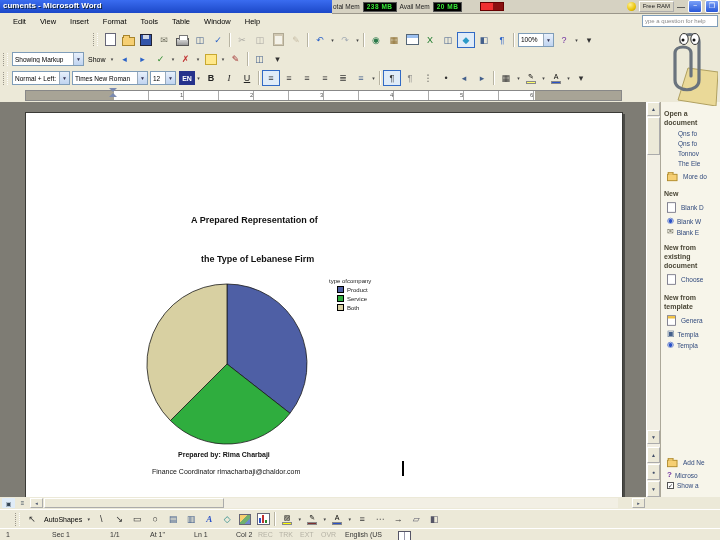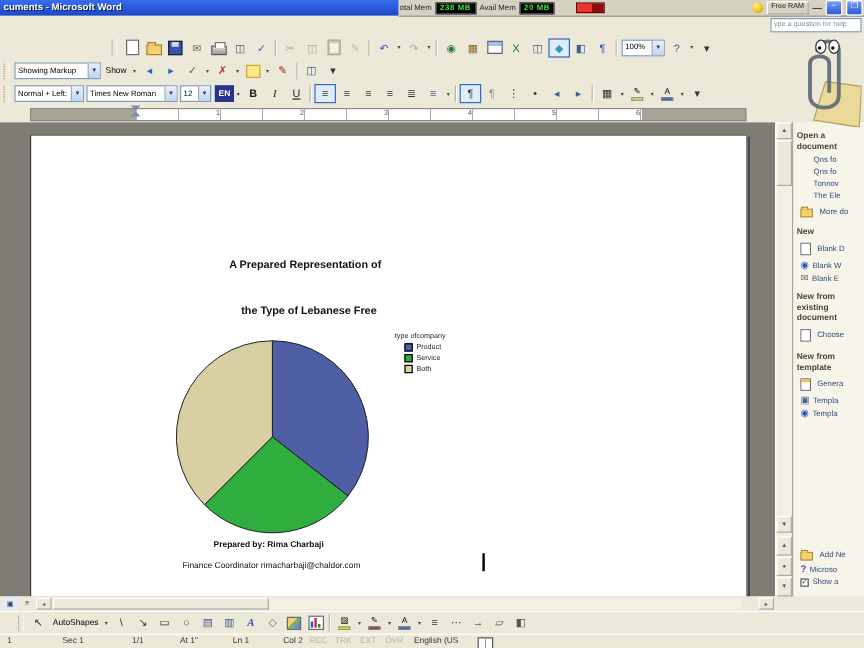--- a/index.html
+++ b/index.html
@@ -122,20 +122,30 @@
       <span class="redbar"></span>
       <span class="spacer"></span>
       <span class="ball"></span>
       <span class="freebtn">Free RAM</span>
       <span class="dashmin">—</span>
       <span class="wbtn">−</span>
       <span class="wbtn">❐</span>
     </div>
   </div>
 
+  <div class="menubar" id="menu-items">
+      <span class="menuitem">Edit</span>
+      <span class="menuitem">View</span>
+      <span class="menuitem">Insert</span>
+      <span class="menuitem">Format</span>
+      <span class="menuitem">Tools</span>
+      <span class="menuitem">Table</span>
+      <span class="menuitem">Window</span>
+      <span class="menuitem">Help</span>
+    </div>
   <input class="askbox" readonly="" value="ype a question for help" style="">
 
   <div class="toolbar tb-std">
     <span class="handle"></span>
     <span id="std-icons" style="display:flex;align-items:center;">
         <span class="tbtn">
           <span class="shp s-page"></span>
         </span>
         <span class="tbtn">
           <span class="shp s-folder"></span>
@@ -358,21 +368,21 @@
     </div>
     <div class="ind">
       <div class="t1"></div>
       <div class="t2"></div>
     </div>
   </div>
 
   <div class="docarea">
     <div class="page">
       <div class="dtext t1" style="left:165px;top:102px;">A Prepared Representation of</div>
-      <div class="dtext t2" style="left:175px;top:141px;">the Type of Lebanese Free</div>
+      <div class="dtext t2" style="left:175px;top:141px;">the Type of Lebanese Firm</div>
 
       <svg id="pie" width="166" height="166" viewBox="0 0 166 166" style="position:absolute;left:118px;top:168px;">
           <path d="M83,83 L83.0,3.0 A80,80 0 0 1 146.0,132.3 Z" fill="#4e5fa5" stroke="#1a1a1a" stroke-width="0.8"></path>
           <path d="M83,83 L146.0,132.3 A80,80 0 0 1 26.4,139.6 Z" fill="#2fad3e" stroke="#1a1a1a" stroke-width="0.8"></path>
           <path d="M83,83 L26.4,139.6 A80,80 0 0 1 83.0,3.0 Z" fill="#d8d0a2" stroke="#1a1a1a" stroke-width="0.8"></path>
         </svg>
 
       <div class="legend" style="left:303px;top:165px;">
         <div>type ofcompany</div>
         <div id="legend-rows">

